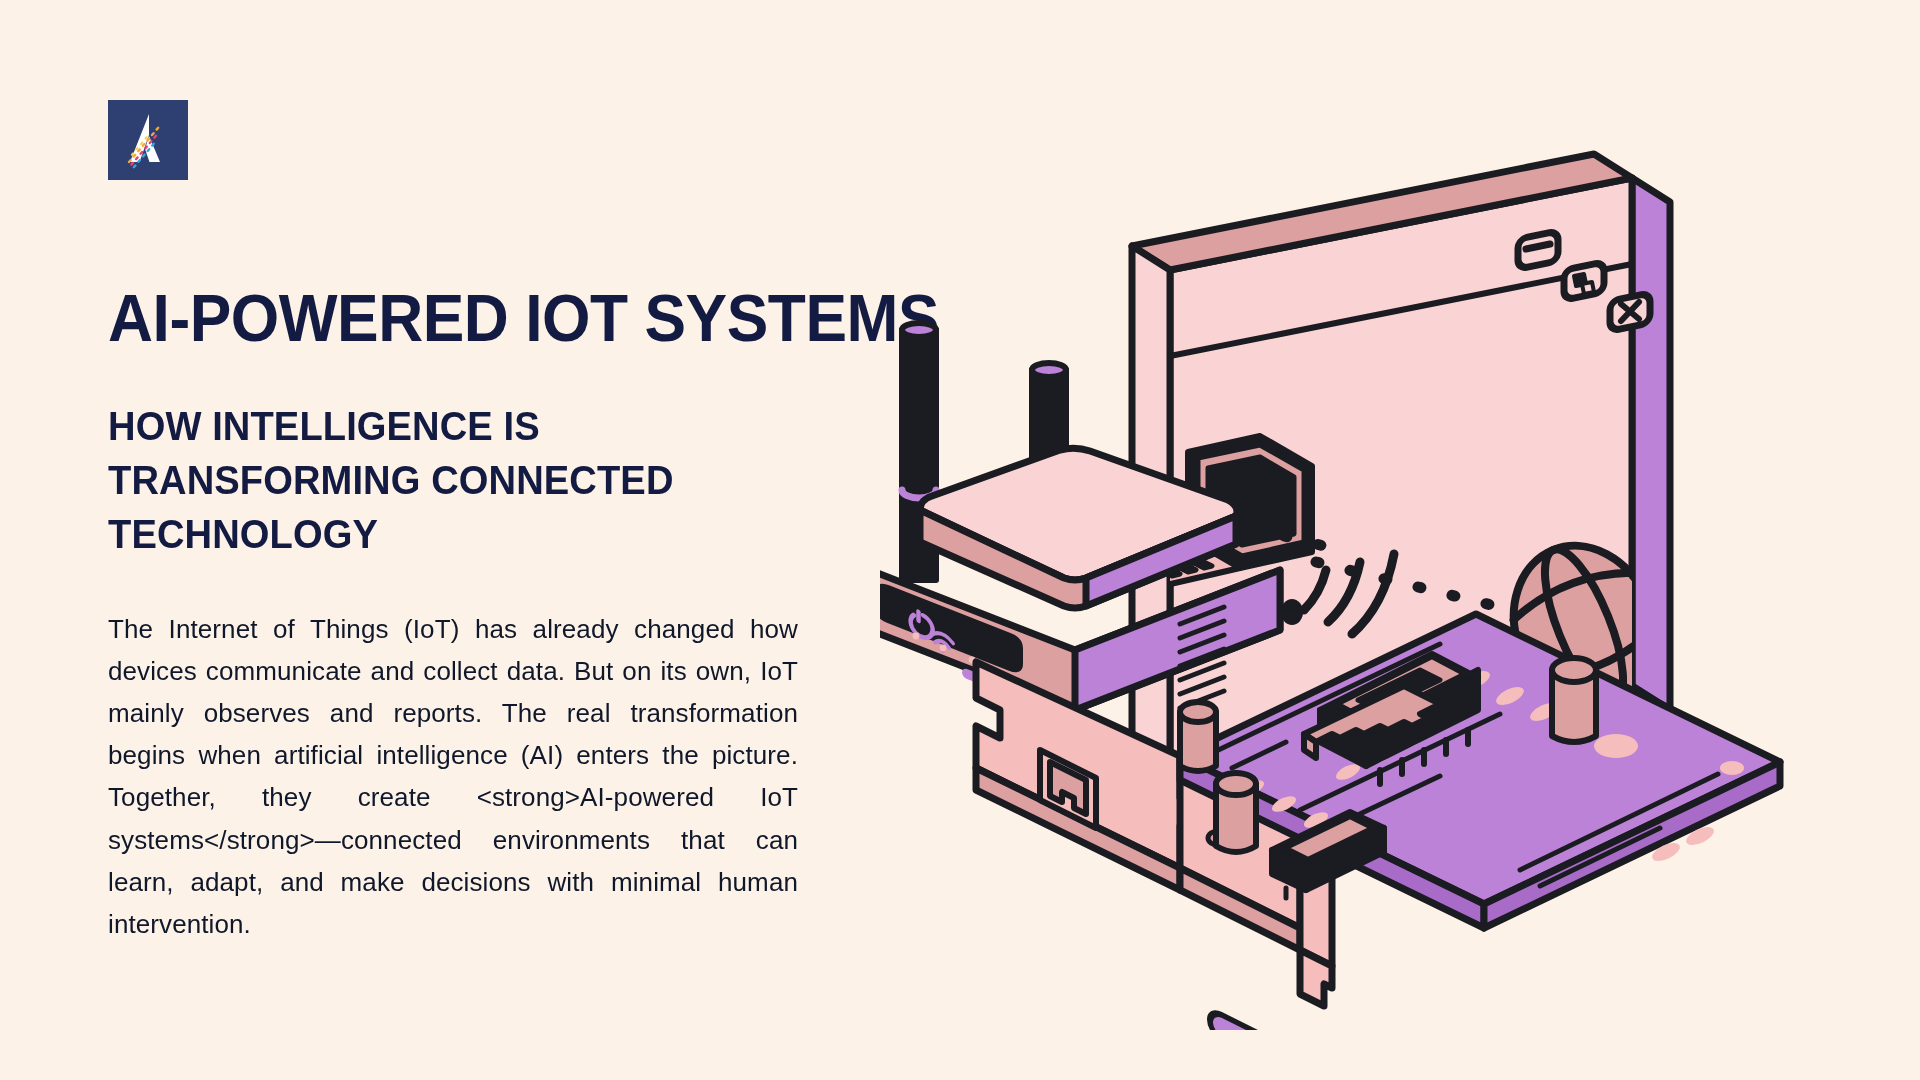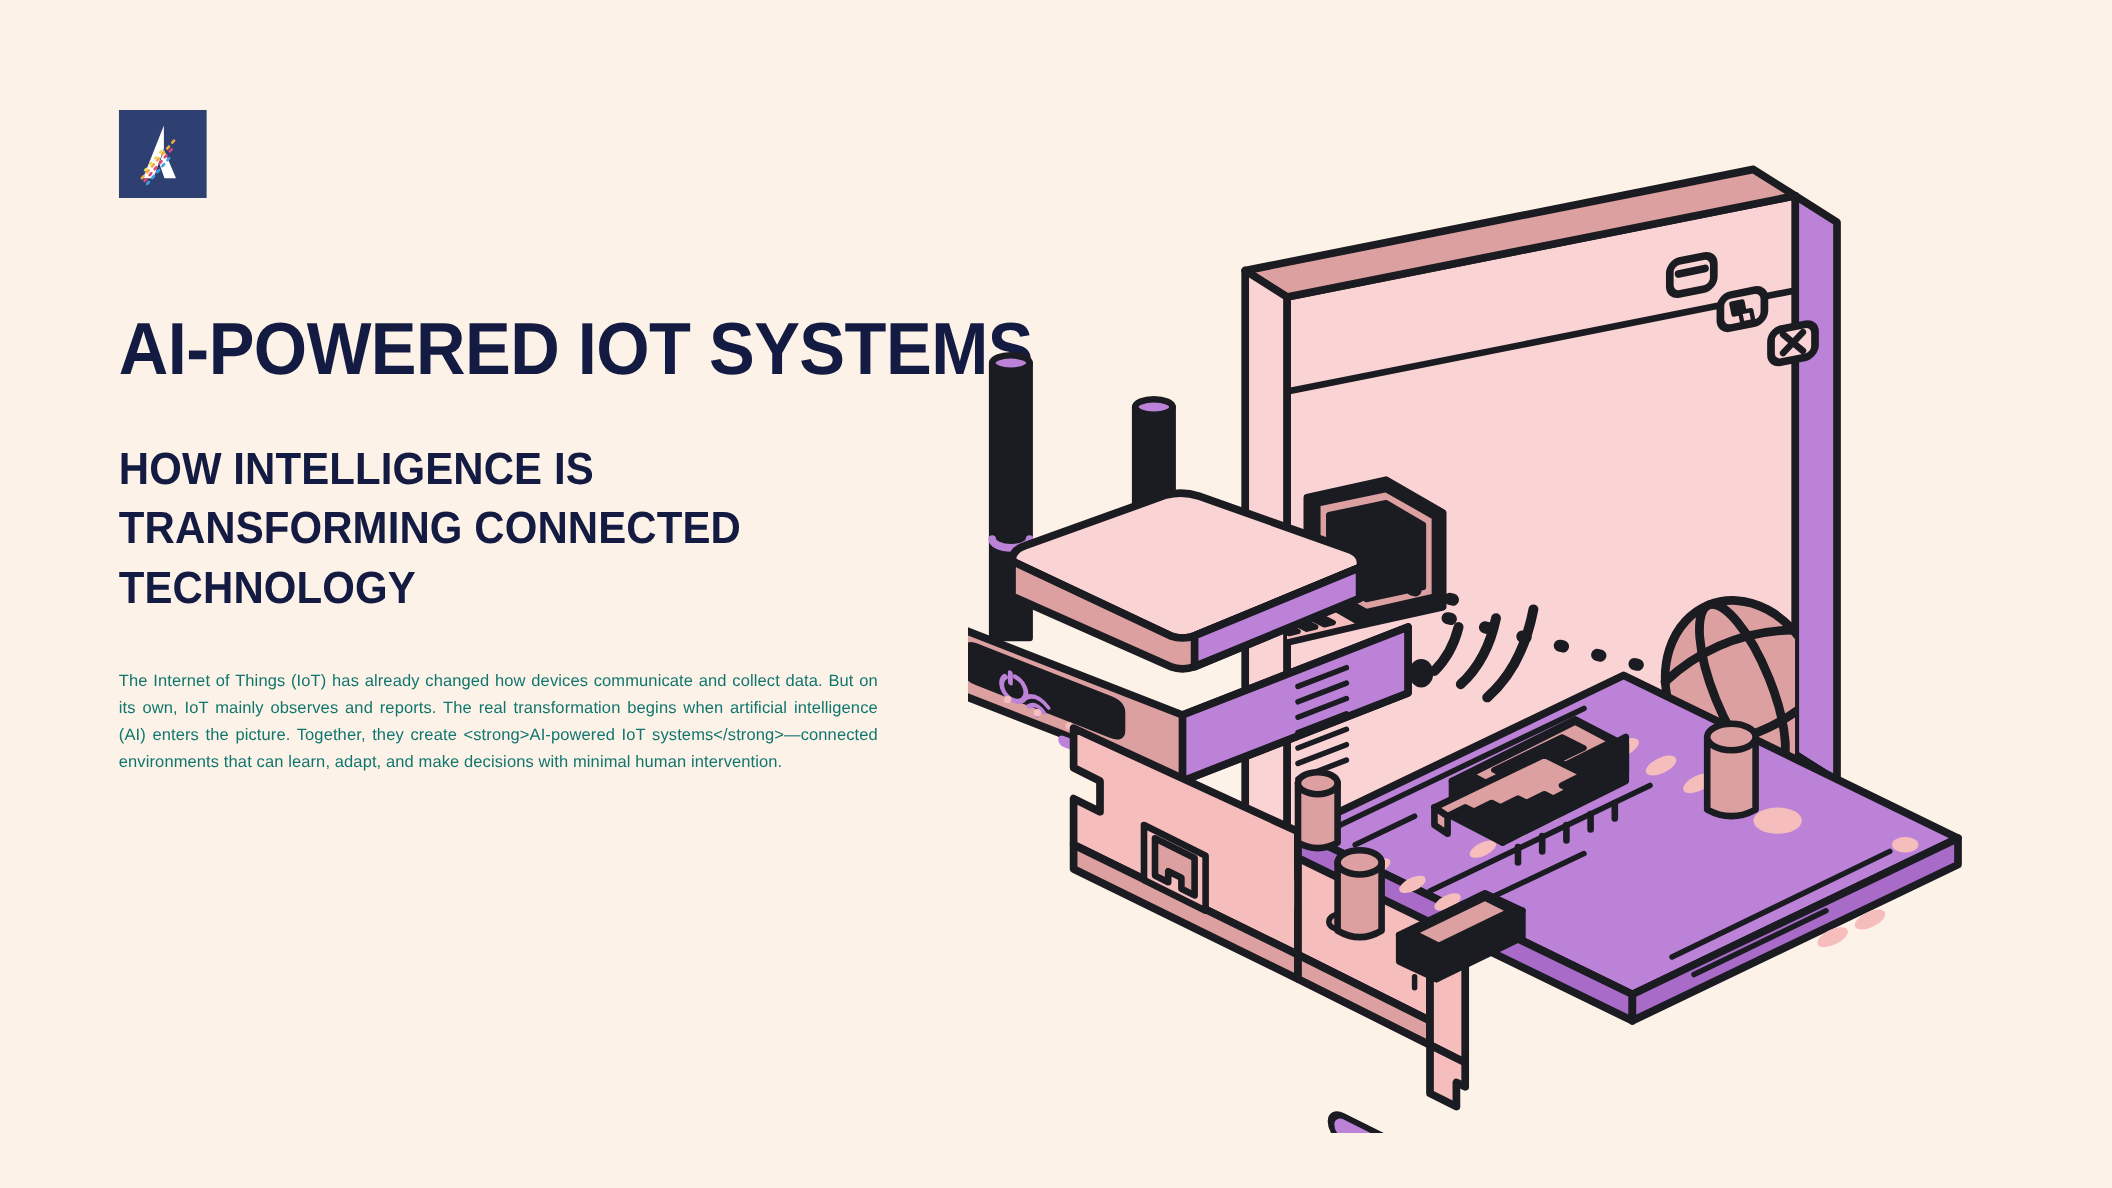--- a/index.html
+++ b/index.html
@@ -45,23 +45,23 @@
     line-height:1.32;
     letter-spacing:0.1px;
     color:#141B42;
     transform:scaleX(0.93);
     transform-origin:left center;
   }
   .body-copy{
     margin:0;
     margin-top:47px;
     width:690px;
-    font-size:15px;
+    font-size:26px;
     line-height:1.62;
-    color:#0f766e;
+    color:#0f172a;
     text-align:justify;
     letter-spacing:0.1px;
   }
 
   
   .illo{
     position:absolute;
     left:880px; top:150px;
     width:1030px; height:880px;
   }

